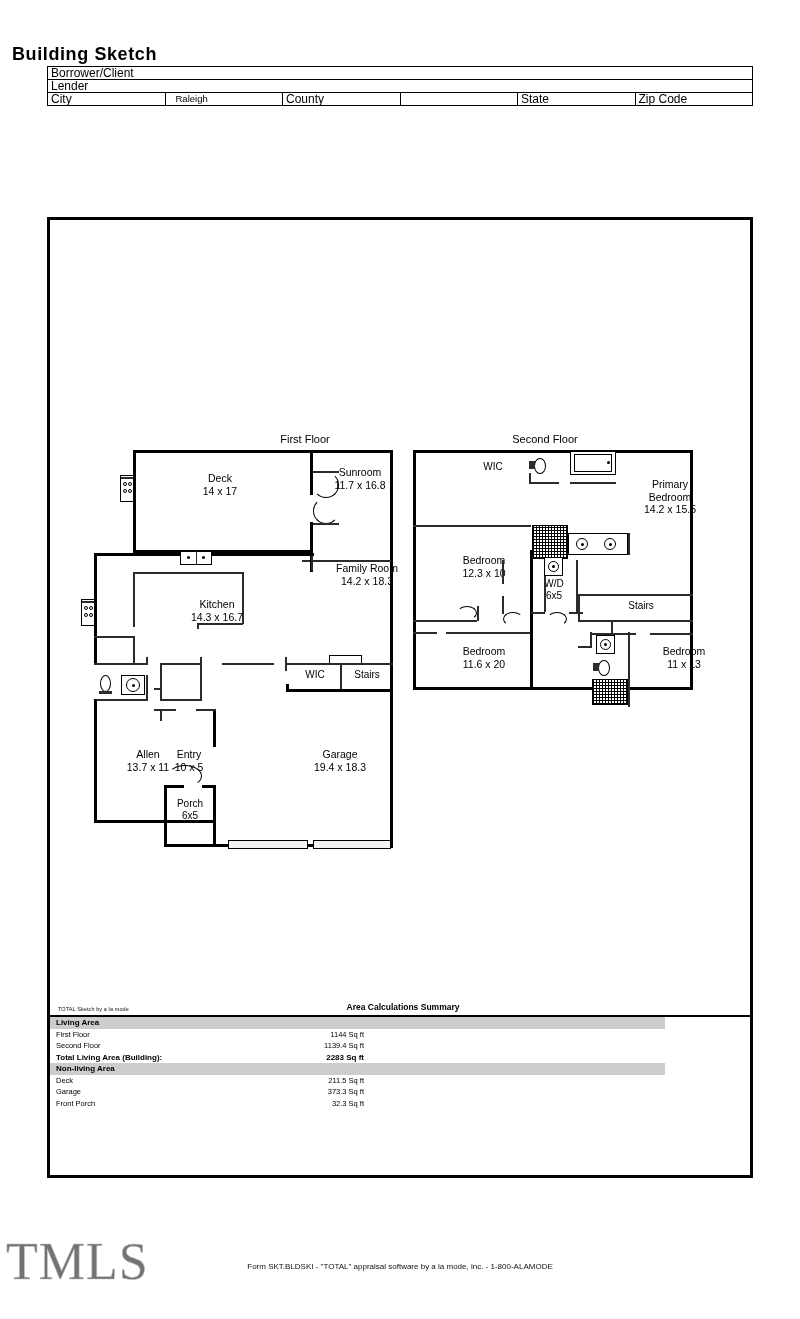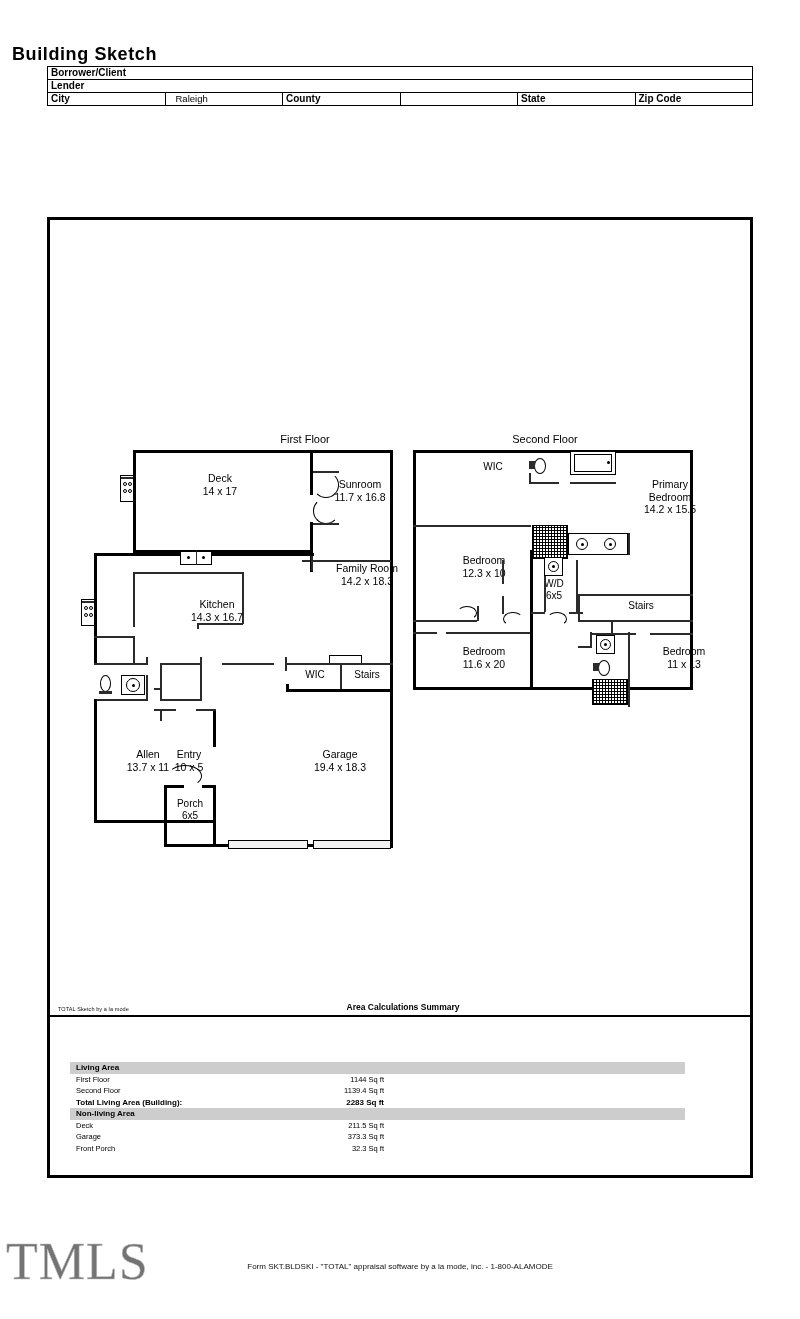--- a/index.html
+++ b/index.html
@@ -38,21 +38,21 @@
   }
   .hdr-table tr { height: 13px; }
   .hdr-table td {
     border: 1px solid #000;
     padding: 0 0 0 3px;
     font-size: 8px;
     line-height: 12px;
     vertical-align: middle;
     white-space: nowrap;
   }
-  td.lbl { font-size: 10px; font-weight: bold; }
+  td.lbl { font-size: 12px; }
   td.val {
     font-size: 9.5px;
     font-weight: normal;
     padding-left: 10px;
   }
 
   
   .sketch-frame {
     position: absolute;
     left: 47px; top: 217px;
@@ -169,25 +169,24 @@
   }
   .sum-rule {
     position: absolute;
     left: 0;
     width: 700px;
     height: 2px;
     background: #000;
   }
   .sum-table {
     position: absolute;
-    left: 0; top: 842px;
+    left: 0; top: 797px;
     width: 615px;
     border-collapse: collapse;
     table-layout: fixed;
-    margin-left: 20px;
   }
   .sum-table td {
     font-size: 7.5px;
     line-height: 11.5px;
     padding: 0 0 0 6px;
     white-space: nowrap;
   }
   .sum-table tr.section td {
     background: #cdcdcd;
     font-weight: bold;
@@ -265,21 +264,21 @@
     <div class="fx-round" style="left:78px; top:262px; width:4px; height:4px;"></div>
     <div class="fx-round" style="left:73px; top:269px; width:4px; height:4px;"></div>
     <div class="fx-round" style="left:78px; top:269px; width:4px; height:4px;"></div>
     <div class="wi" style="left:71px; top:257px; width:12px; height:1.5px;"></div>
 
     <div class="rlabel" style="left:130px; top:252px; width:80px;">
       <span>Deck</span><br>
       <span>14 x 17</span>
     </div>
 
-    <div class="rlabel" style="left:255px; top:246px; width:110px;margin-top:12px;">
+    <div class="rlabel" style="left:255px; top:246px; width:110px;">
       <span>Sunroom</span><br>
       <span>11.7 x 16.8</span>
     </div>
 
     <div class="wi" style="left:263px; top:340px; width:78px; height:1.5px;"></div>
     <div class="wi" style="left:252px; top:340px; width:8px; height:1.5px;"></div>
     <div class="wi" style="left:261px; top:333px; width:1.5px; height:18px;"></div>
 
     <div class="w" style="left:44px; top:333px; width:220px; height:3px;"></div>
     <div class="w" style="left:44px; top:333px; width:3px; height:110px;"></div>

